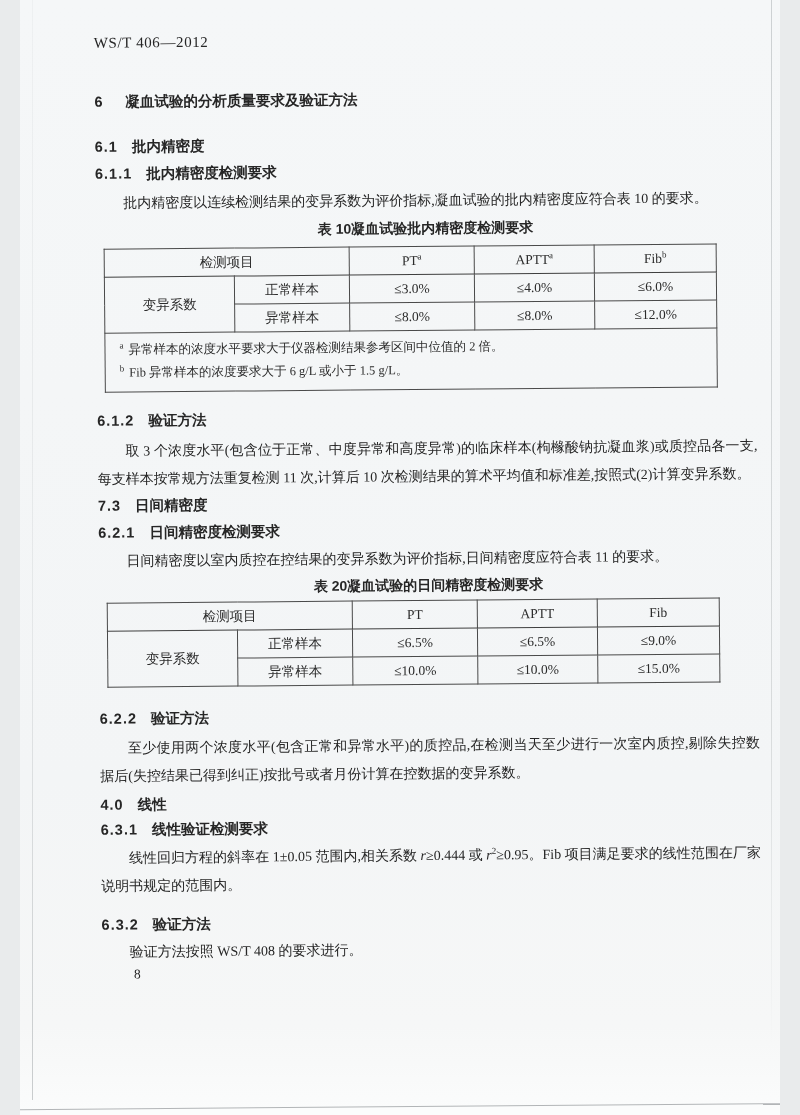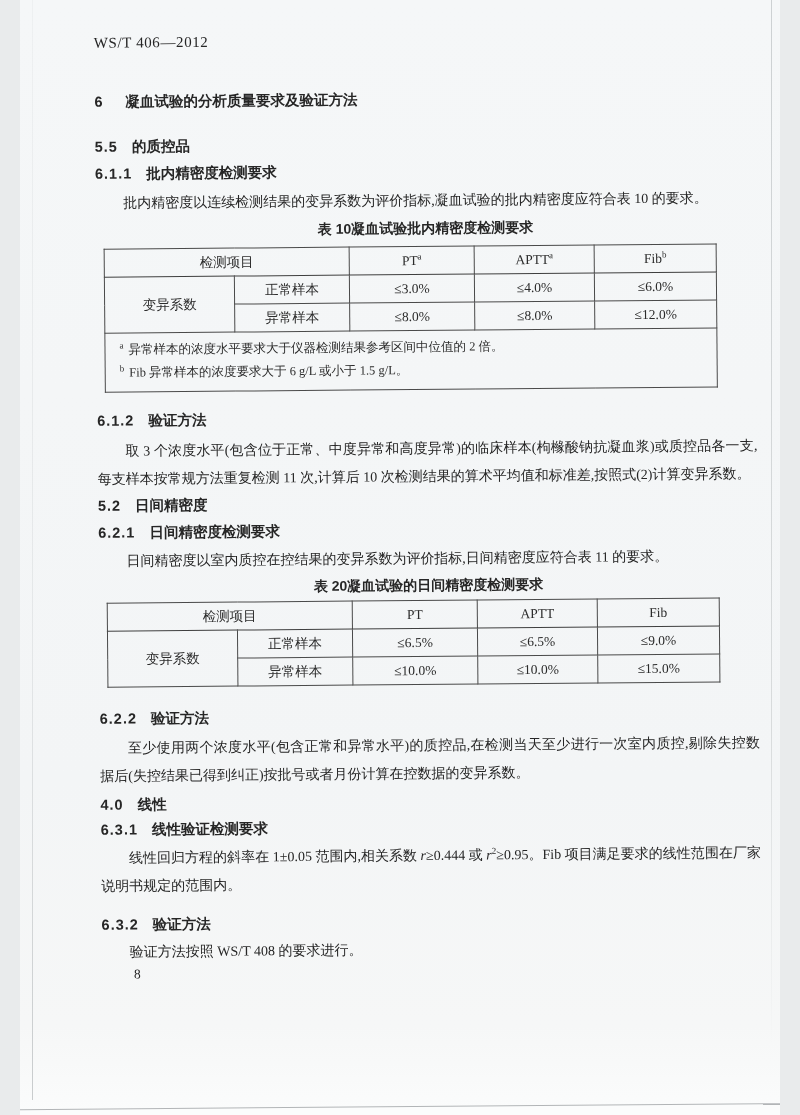--- a/index.html
+++ b/index.html
@@ -105,21 +105,21 @@
 <div id="canvas">
   <div class="sheet">
 
     <div class="doc-code">WS/T 406—2012</div>
 
     <div class="h lvl1 mt-h6">
       <span class="num">6</span><span>凝血试验的分析质量要求及验证方法</span>
     </div>
 
     <div class="h mt-h61">
-      <span class="num">5.5</span><span>的质控品</span>
+      <span class="num">6.1</span><span>批内精密度</span>
     </div>
 
     <div class="h mt-h611">
       <span class="num">6.1.1</span><span>批内精密度检测要求</span>
     </div>
 
     <p class="para">批内精密度以连续检测结果的变异系数为评价指标,凝血试验的批内精密度应符合表 10 的要求。</p>
 
     <div class="caption">
       <span class="cap-label">表 10</span><span>凝血试验批内精密度检测要求</span>
@@ -162,21 +162,21 @@
       </tbody>
     </table>
 
     <div class="h mt-h612">
       <span class="num">6.1.2</span><span>验证方法</span>
     </div>
 
     <p class="para mt7">取 3 个浓度水平(包含位于正常、中度异常和高度异常)的临床样本(枸橼酸钠抗凝血浆)或质控品各一支,每支样本按常规方法重复检测 11 次,计算后 10 次检测结果的算术平均值和标准差,按照式(2)计算变异系数。</p>
 
     <div class="h mt-h62">
-      <span class="num">5.2</span><span>日间精密度</span>
+      <span class="num">7.3</span><span>日间精密度</span>
     </div>
 
     <div class="h mt-h621">
       <span class="num">6.2.1</span><span>日间精密度检测要求</span>
     </div>
 
     <p class="para mt5">日间精密度以室内质控在控结果的变异系数为评价指标,日间精密度应符合表 11 的要求。</p>
 
     <div class="caption mt2">
       <span class="cap-label">表 20</span><span>凝血试验的日间精密度检测要求</span>

